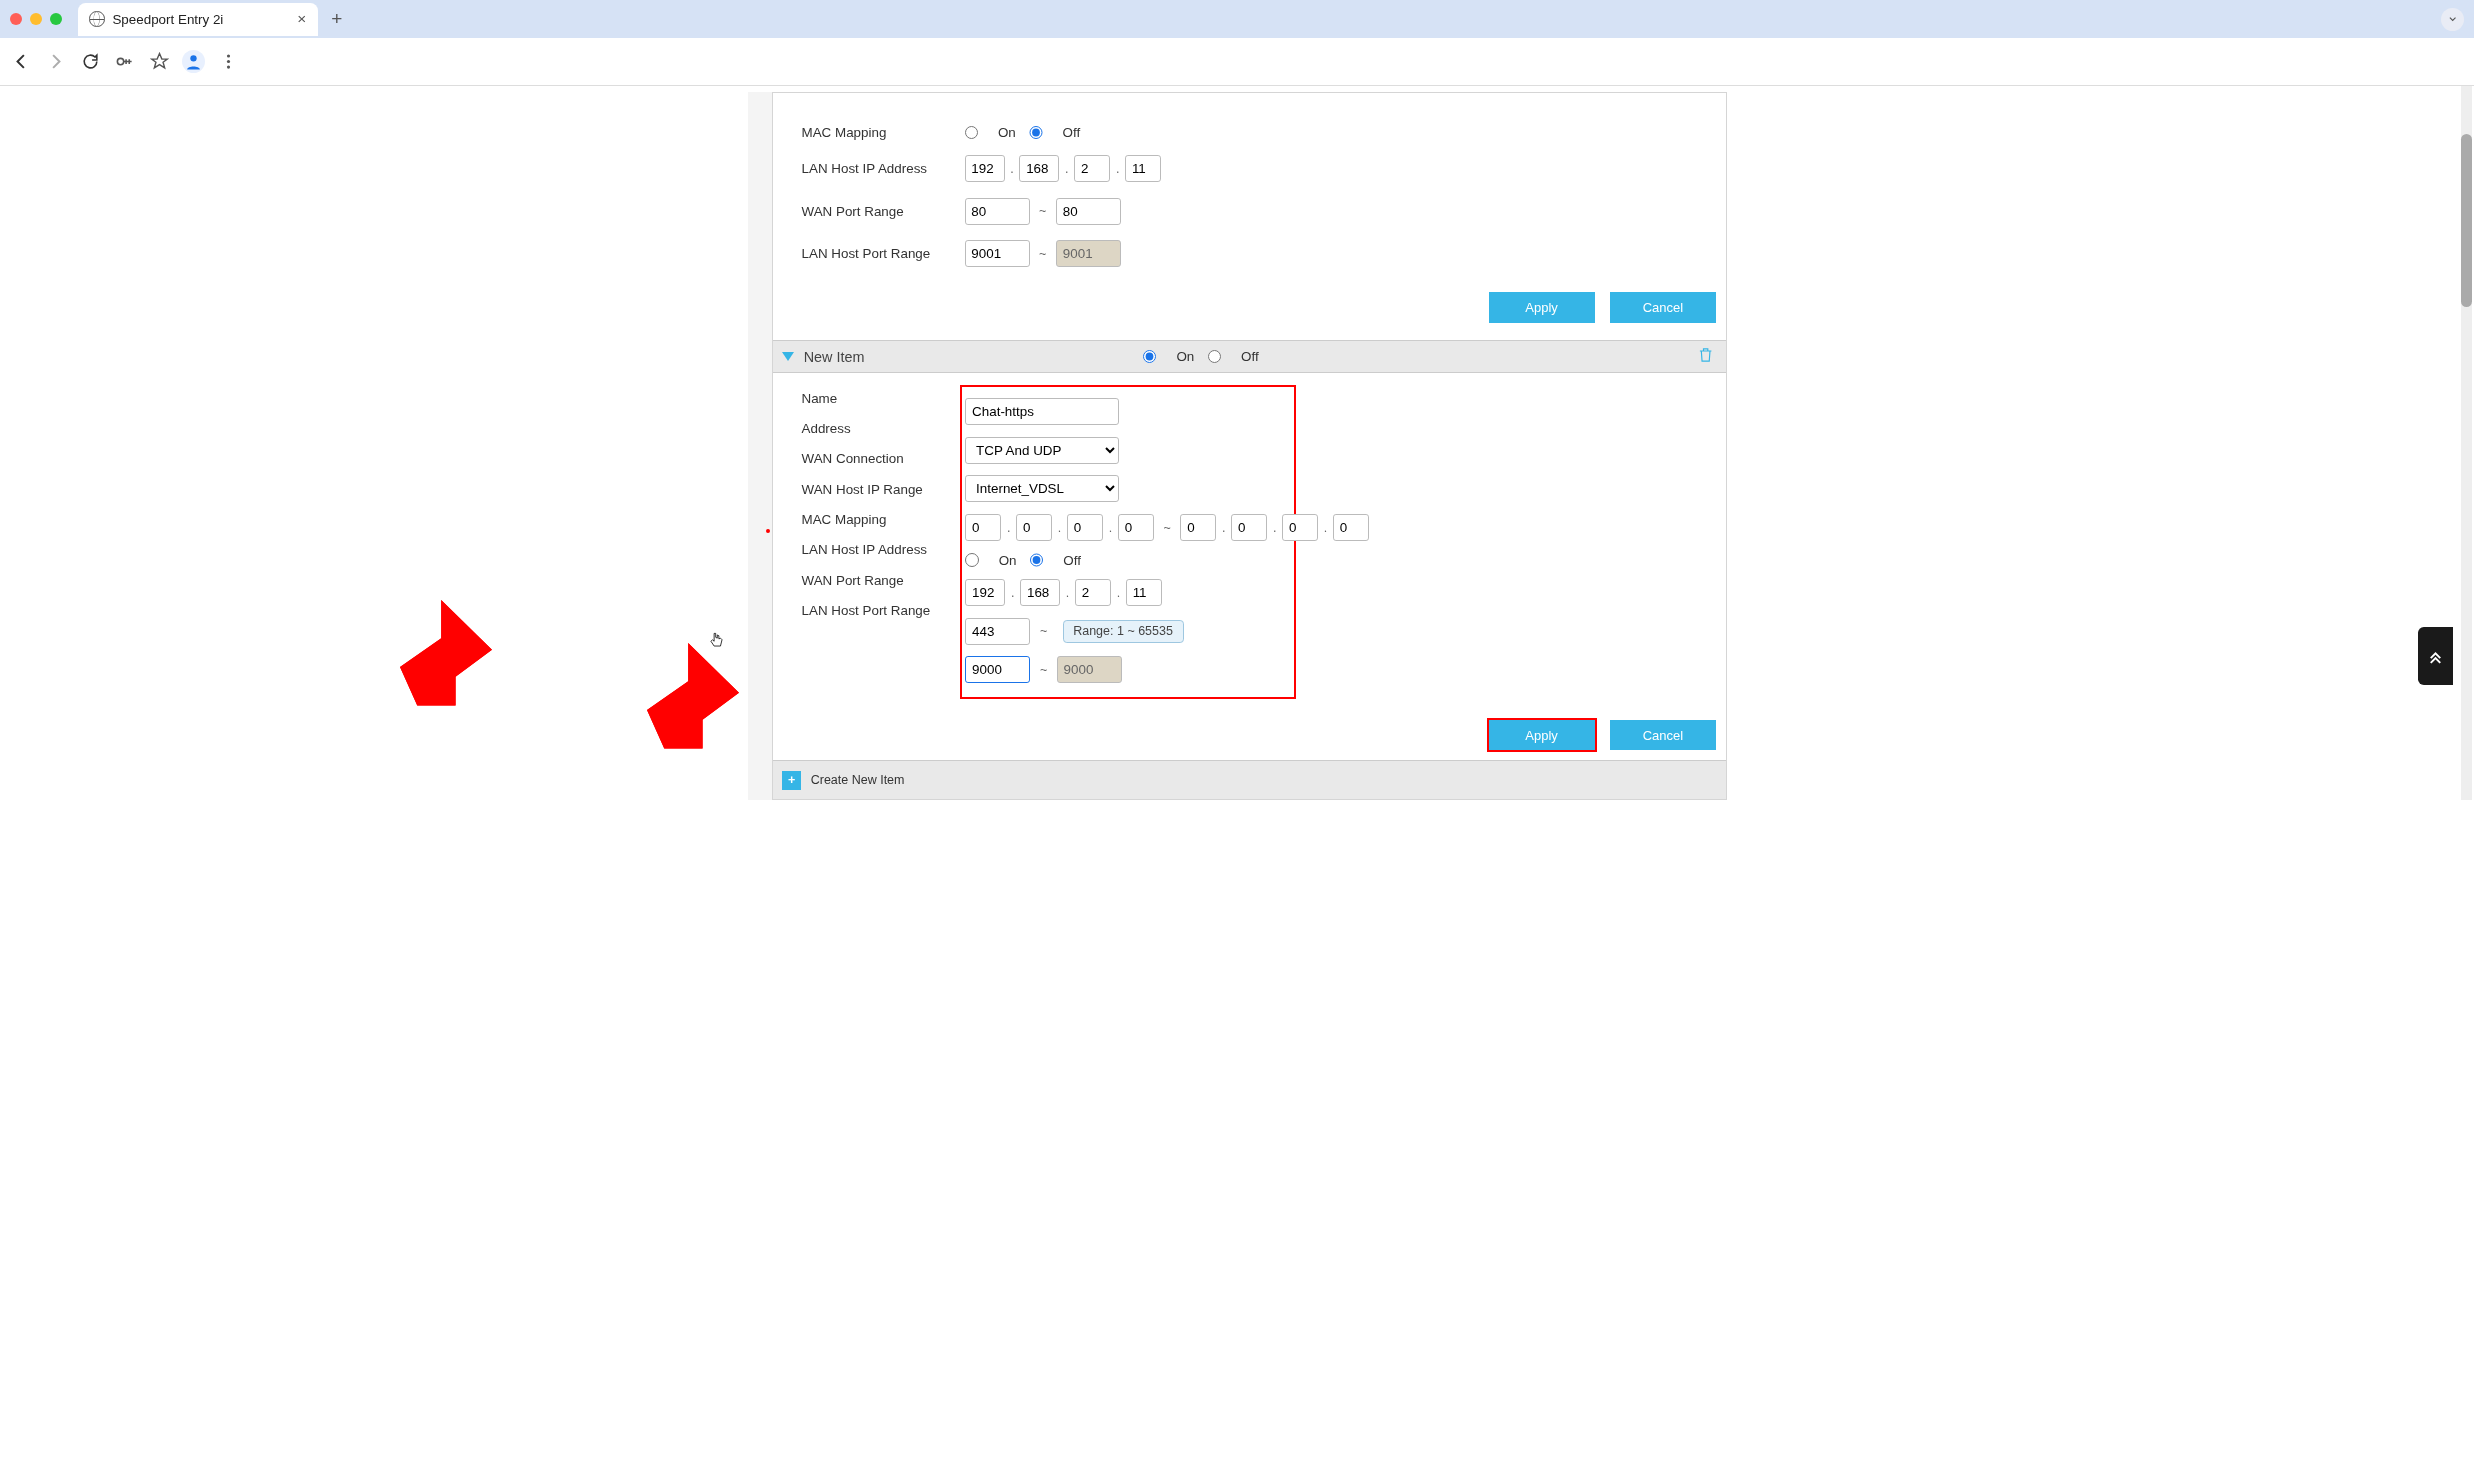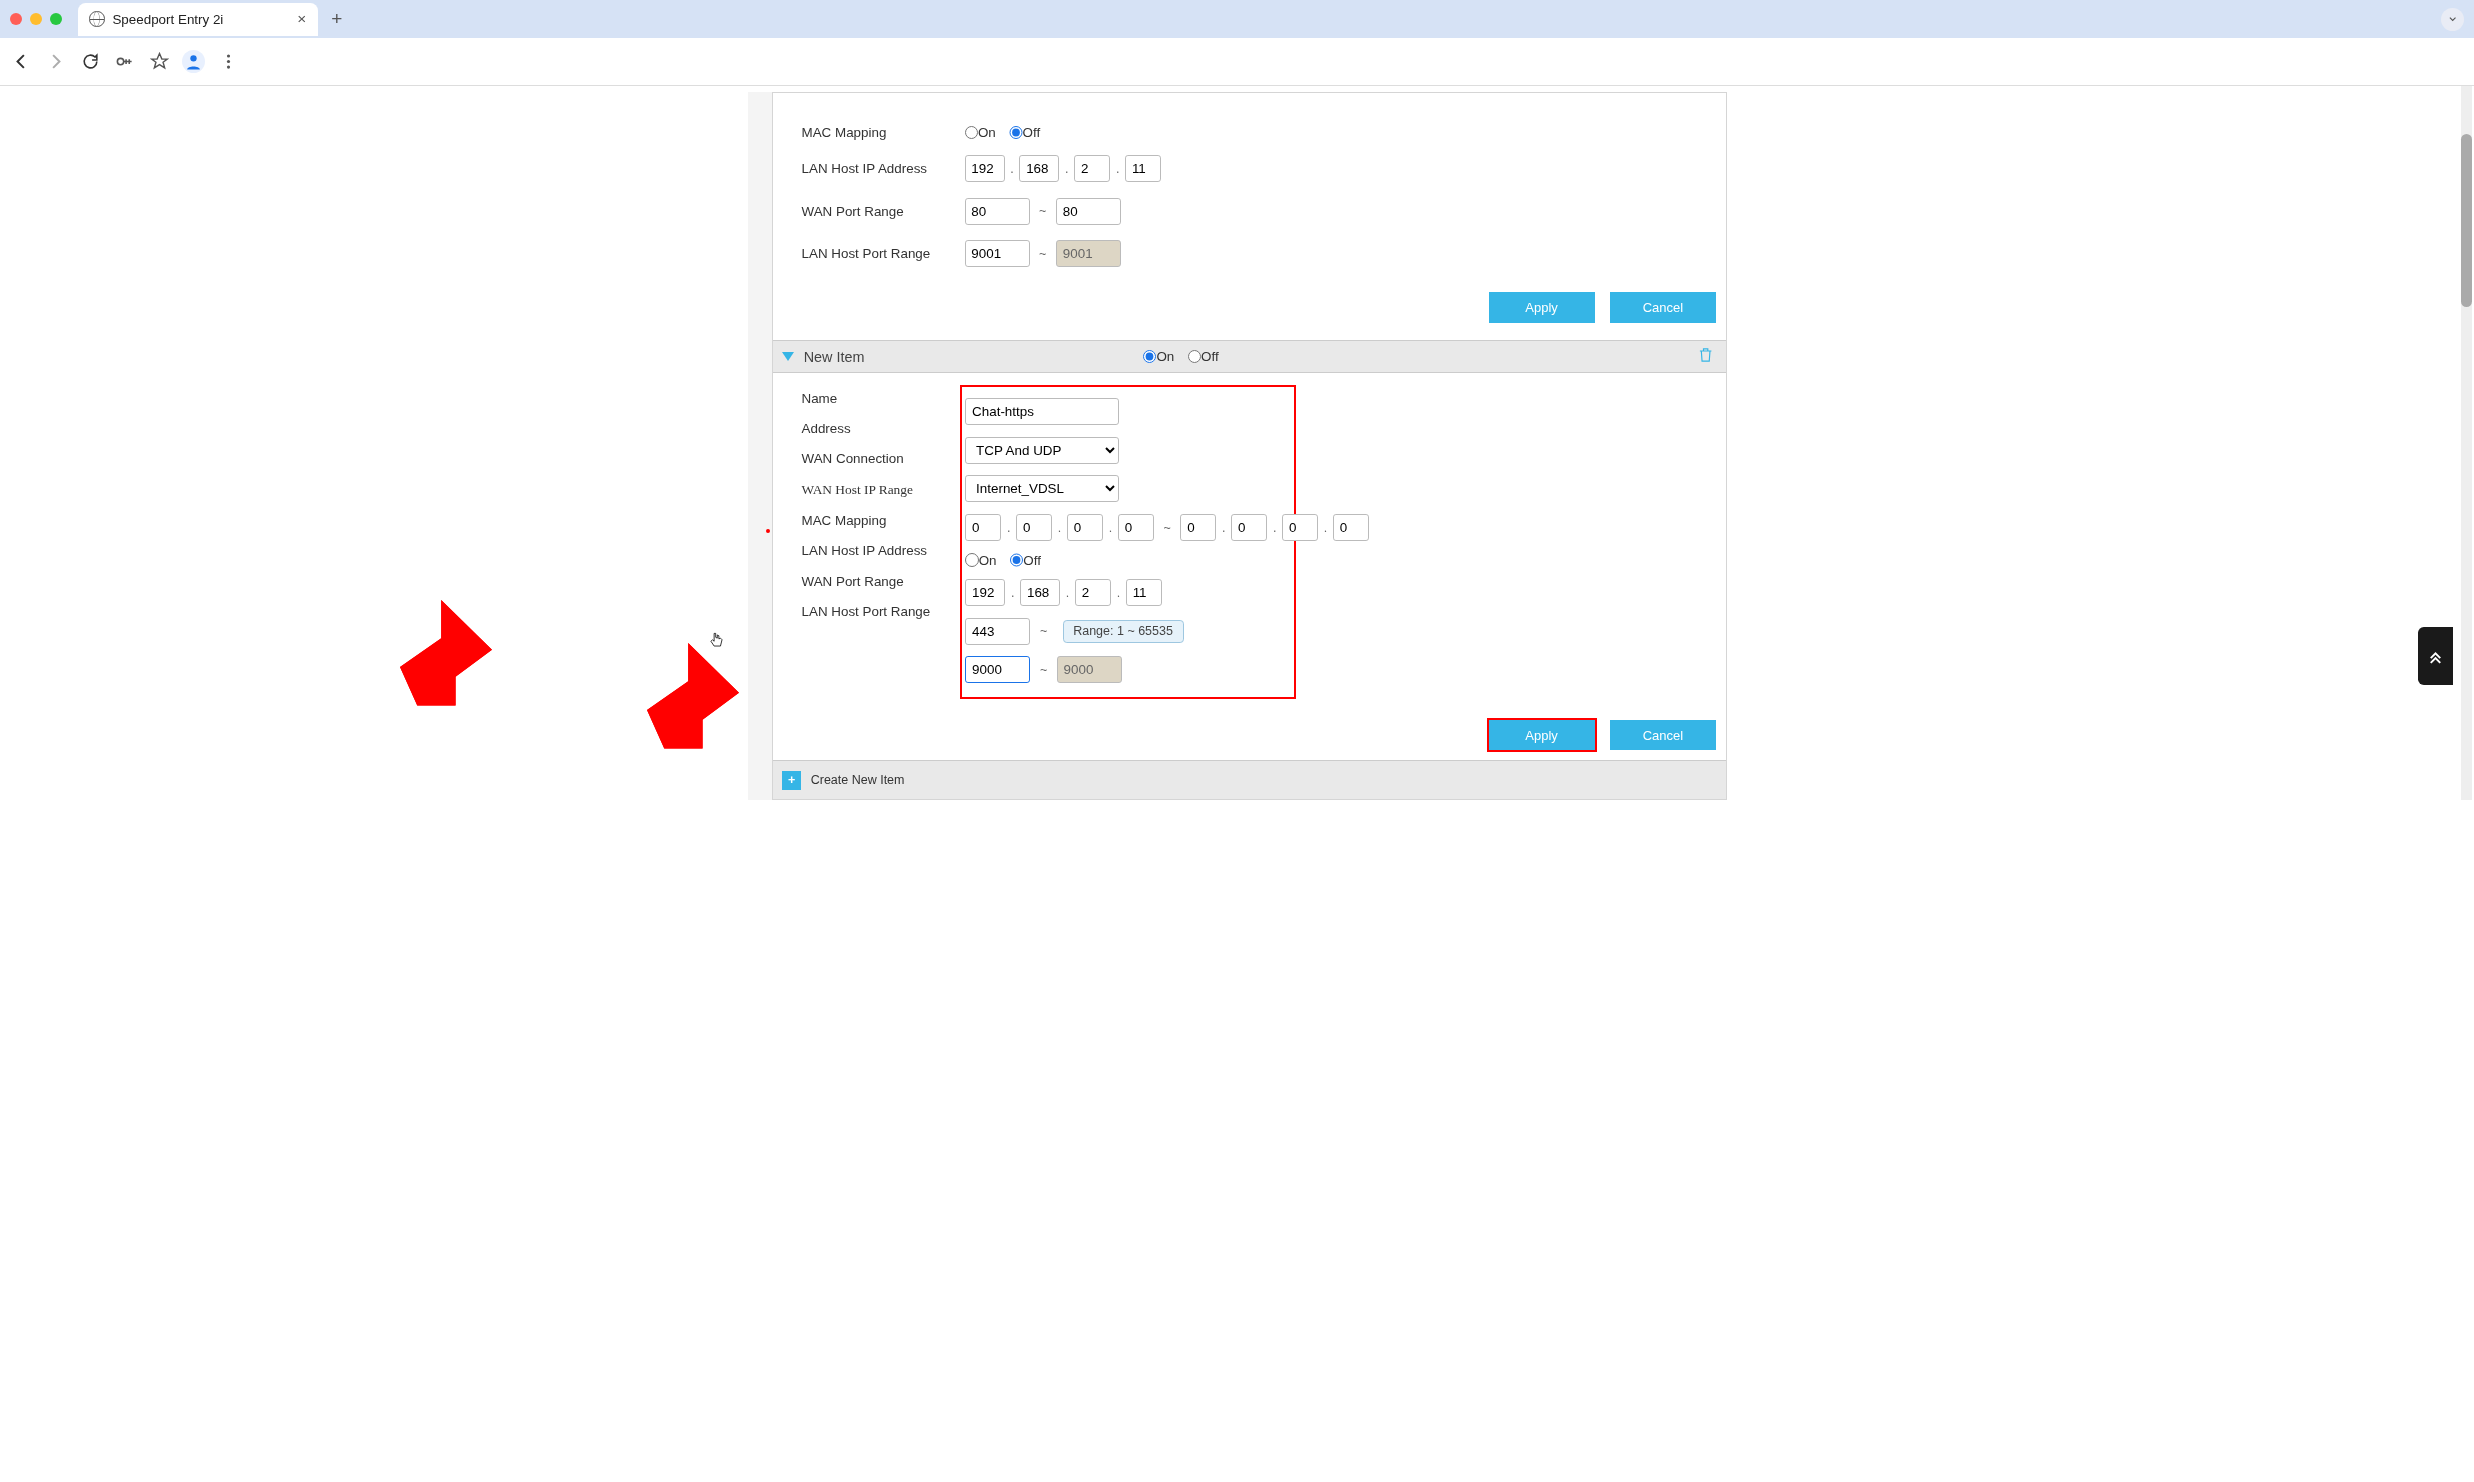--- a/index.html
+++ b/index.html
@@ -48,21 +48,21 @@
 input.name-input { width: 154px; }
 input.readonly-gray { background: #ddd6c5; color: #666; }
 input.focused-blue { border: 1.9px solid #1a73e8; outline: none; }
 
 select { border: 1px solid #bbb; border-radius: 2.9px; padding: 2.9px 5.8px; font-size: 13.4px; height: 27px; width: 154px; background: #fff; }
 
 .dot-sep { padding: 0 1.9px; color: #666; }
 .tilde { padding: 0 5.8px; color: #666; }
 
 .radio-group { display: flex; align-items: center; gap: 13.4px; }
-.radio-group label { display: flex; align-items: center; gap: 0; font-size: 13.4px; cursor: pointer; }
+.radio-group label { display: flex; align-items: center; gap: 20px; font-size: 13.4px; cursor: pointer; }
 input[type="radio"] { accent-color: #1a73e8; width: 13.4px; height: 13.4px; cursor: pointer; }
 
 .btn-row { display: flex; justify-content: flex-end; gap: 15.4px; padding: 17.3px 9.6px 17.3px 0; }
 .btn { border: none; color: #fff; background: #35b5e6; padding: 7.7px 0; width: 106px; font-size: 13px; cursor: pointer; }
 .btn.apply-highlight { outline: 2.9px solid #ff0000; position: relative; }
 
 .section-header { background: #e9e9e9; display: flex; align-items: center; padding: 7.7px 9.6px; border-top: 1px solid #ccc; border-bottom: 1px solid #ccc; position: relative; }
 .blue-triangle { width: 0; height: 0; border-left: 6.7px solid transparent; border-right: 6.7px solid transparent; border-top: 9.6px solid #35b5e6; margin-right: 9.6px; }
 .section-title { font-size: 14.4px; color: #444; }
 .section-radio { position: absolute; left: 50%; transform: translateX(-106px); }
@@ -318,21 +318,21 @@
         <div style="position:absolute; top:7.7px; left:0; width:187px;">
           <div class="form-row" style="padding:9.6px 0 5.8px;">
                 <div class="form-label">Name</div>
               </div>
           <div class="form-row" style="padding:9.6px 0 5.8px;">
                 <div class="form-label">Address</div>
               </div>
           <div class="form-row" style="padding:9.6px 0 5.8px;">
                 <div class="form-label">WAN Connection</div>
               </div>
-          <div class="form-row" style="padding:9.6px 0 5.8px;font-family:Liberation Serif, serif;">
+          <div class="form-row" style="padding:9.6px 0 5.8px;">
                 <div class="form-label">WAN Host IP Range</div>
               </div>
           <div class="form-row" style="padding:9.6px 0 5.8px;">
                 <div class="form-label">MAC Mapping</div>
               </div>
           <div class="form-row" style="padding:9.6px 0 5.8px;">
                 <div class="form-label">LAN Host IP Address</div>
               </div>
           <div class="form-row" style="padding:9.6px 0 5.8px;">
                 <div class="form-label">WAN Port Range</div>

